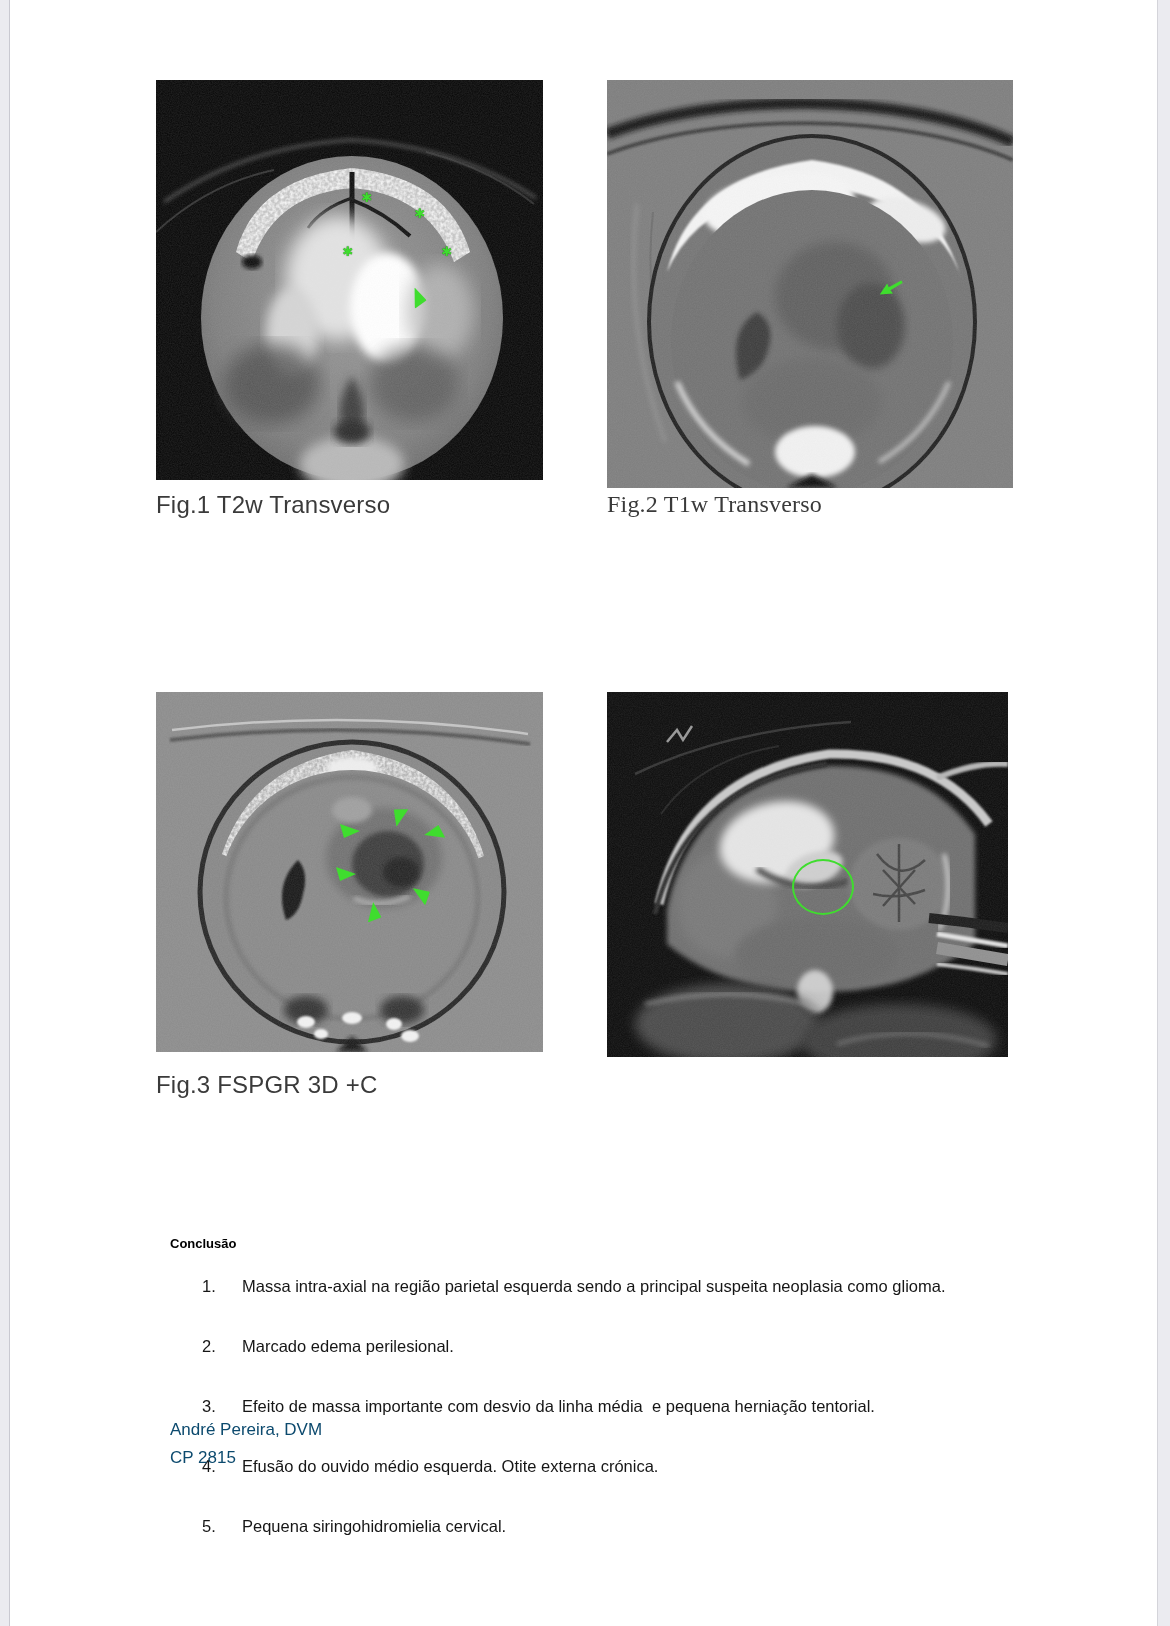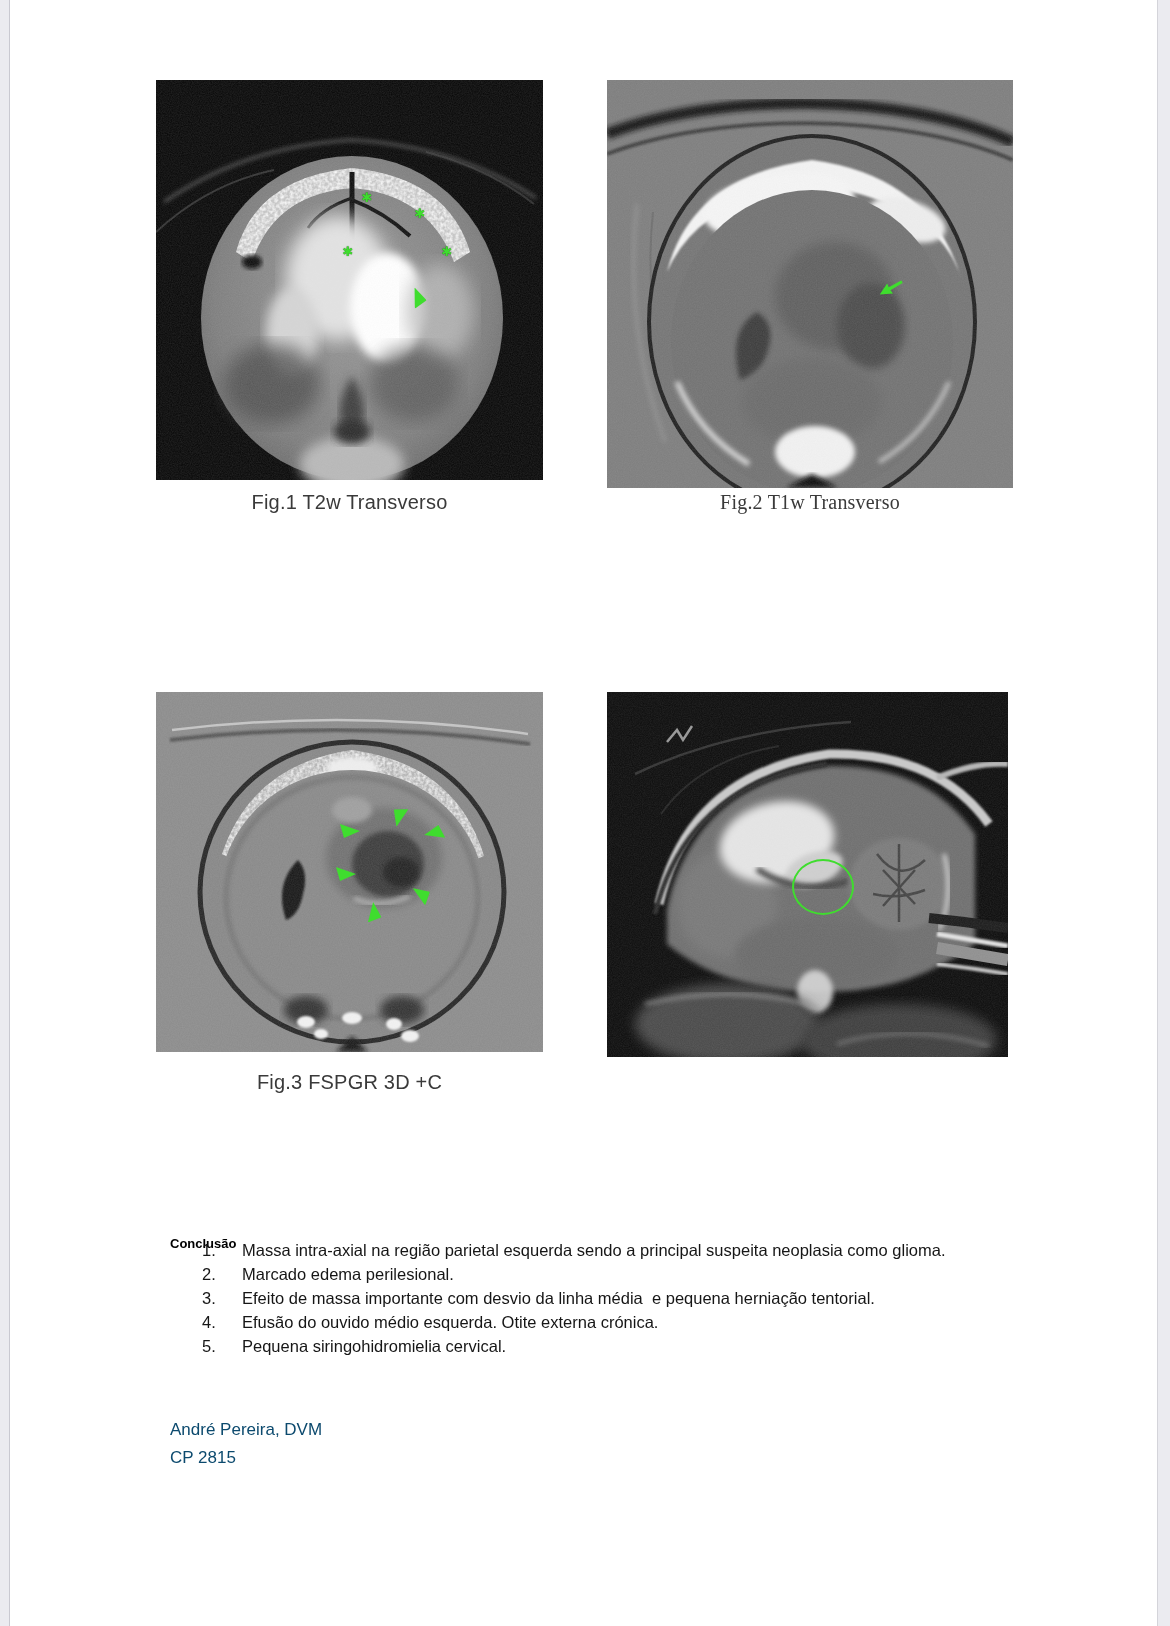--- a/index.html
+++ b/index.html
@@ -9,38 +9,38 @@
   .gutter.left{left:0;width:9px;border-right:1px solid #c9c9d1;}
   .gutter.right{right:0;width:12px;border-left:1px solid #d4d4da;}
 
   .fig{position:absolute;overflow:hidden;background:#000;}
   .fig svg{display:block;}
   #fig1{left:156px;top:80px;width:387px;height:400px;}
   #fig2{left:607px;top:80px;width:406px;height:408px;background:#7d7d7d;}
   #fig3{left:156px;top:692px;width:387px;height:360px;background:#8b8b8b;}
   #fig4{left:607px;top:692px;width:401px;height:365px;}
 
-  .caption{position:absolute;text-align:center;font-size:20px;color:#3a3a3a;letter-spacing:.2px;}
+  .caption{position:absolute;font-size:24px;color:#3a3a3a;letter-spacing:.2px;}
   #cap1{left:156px;width:387px;top:491px;}
   #cap2{left:607px;width:406px;top:491px;font-family:Liberation Serif, serif;}
   #cap3{left:156px;width:387px;top:1071px;}
   #cap4{left:607px;width:401px;top:1071px;}
 
   
   .ann{position:absolute;pointer-events:none;}
   .ann-asterisk{font-family:"DejaVu Sans",sans-serif;font-size:13px;font-weight:bold;
                 text-shadow:0 0 1px rgba(10,60,5,.9);line-height:1;}
   .ann-arrowhead{width:20px;height:14px;clip-path:polygon(100% 50%,0% 0%,20% 100%);}
   .ann-arrow{width:26px;height:14px;clip-path:polygon(0% 50%,46% 8%,44% 38%,100% 40%,100% 60%,44% 62%,46% 92%);}
   .ann-ellipse{border:2.5px solid #3fdd2e;border-radius:50%;background:transparent;}
 
   .conclusion-heading{position:absolute;left:170px;top:1192px;font-size:13px;font-weight:bold;color:#000;margin-top:44px;}
   ol.conclusion-list{position:absolute;left:202px;top:1238px;width:810px;margin:0;padding:0;
                      list-style:none;counter-reset:n;font-size:16.5px;line-height:24px;color:#161616;}
-  ol.conclusion-list li{counter-increment:n;display:flex;white-space:pre-wrap;}
+  ol.conclusion-list li{counter-increment:n;display:flex;white-space:pre-wrap;margin-top:36px;}
   ol.conclusion-list li::before{content:counter(n) ".";flex:0 0 40px;width:40px;}
   .signature{position:absolute;left:170px;top:1416px;font-size:17px;line-height:28px;color:#0c4a6e;}
   .signature p{margin:0;}
 </style>
 </head>
 <body>
 
 <div class="page">
   <div class="gutter left"></div>
   <div class="gutter right"></div>

